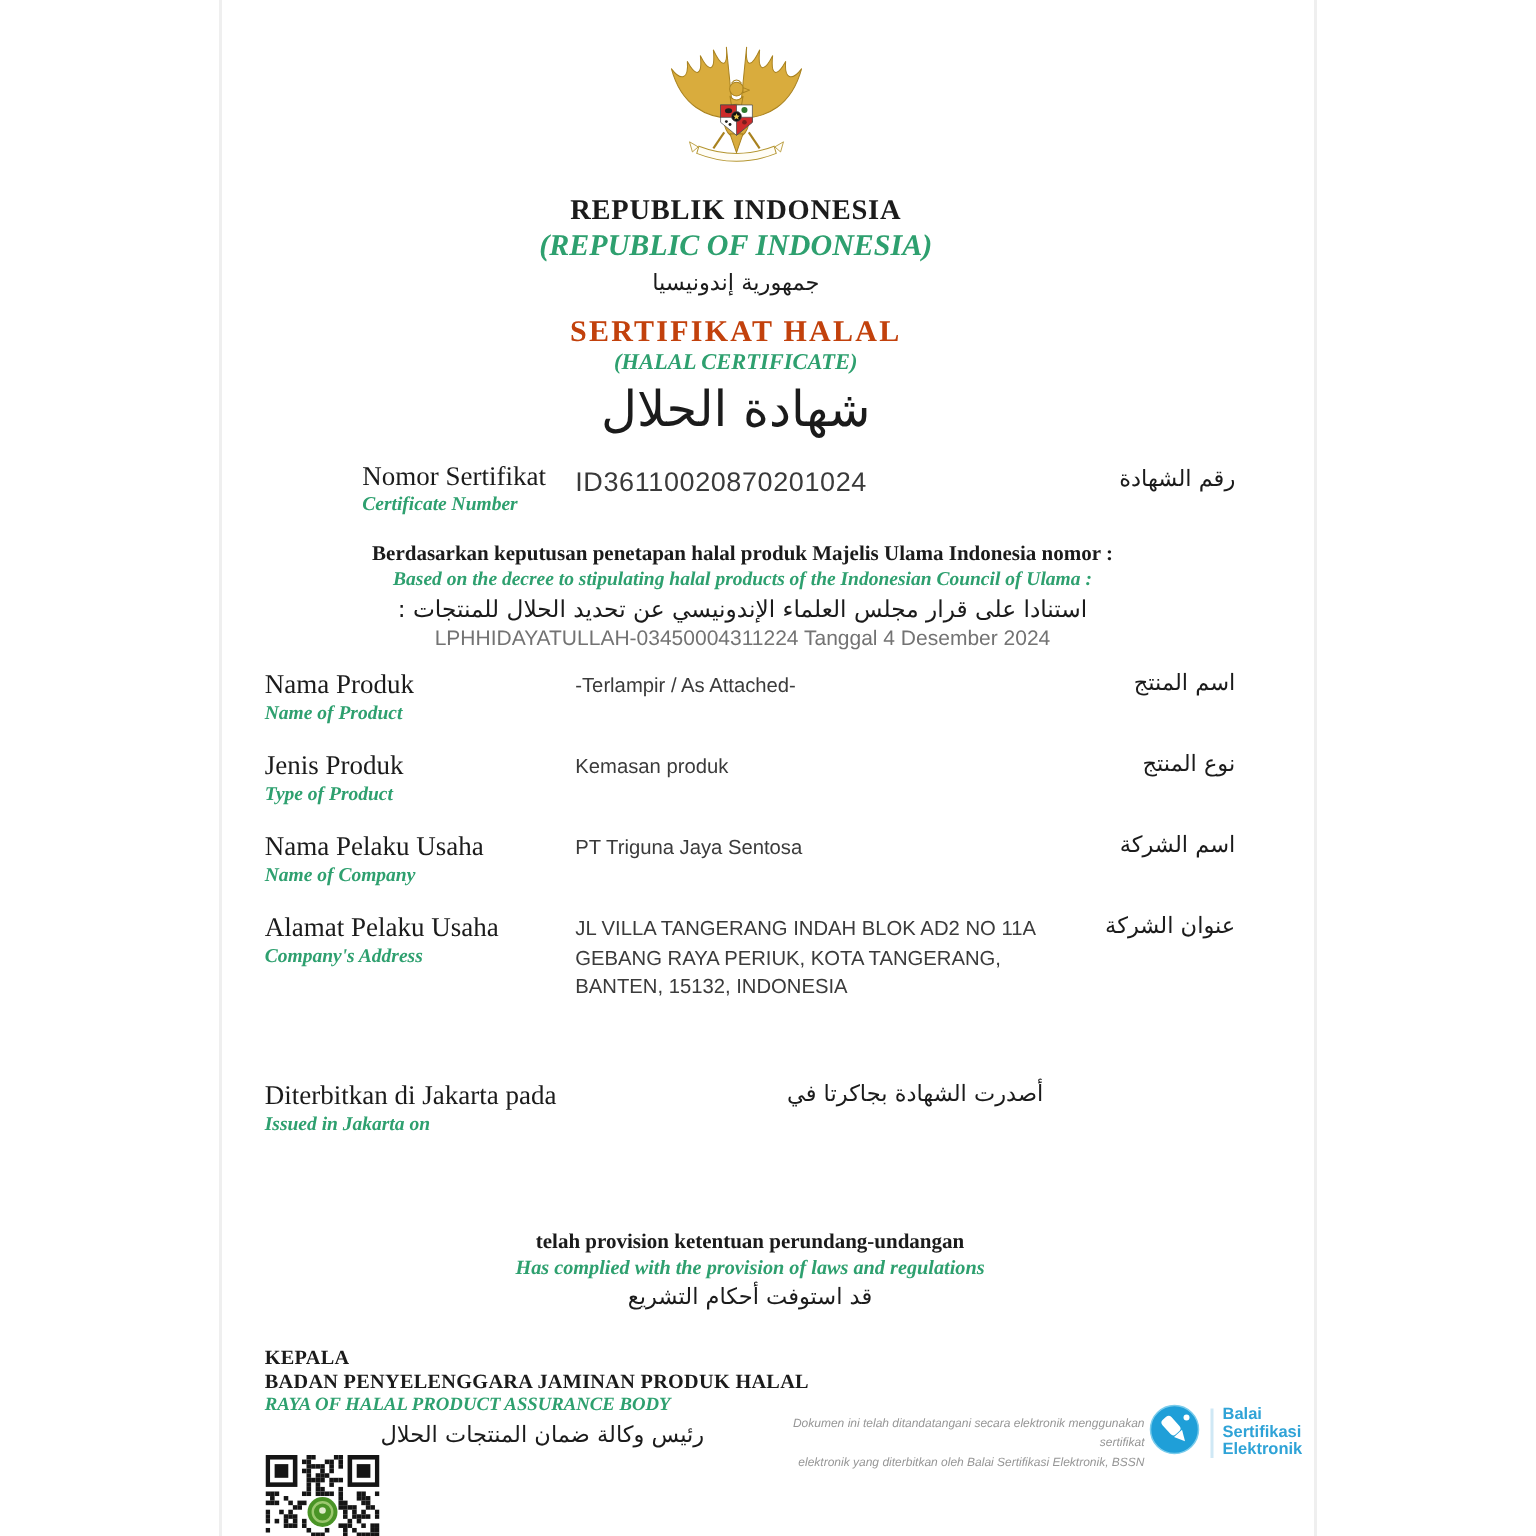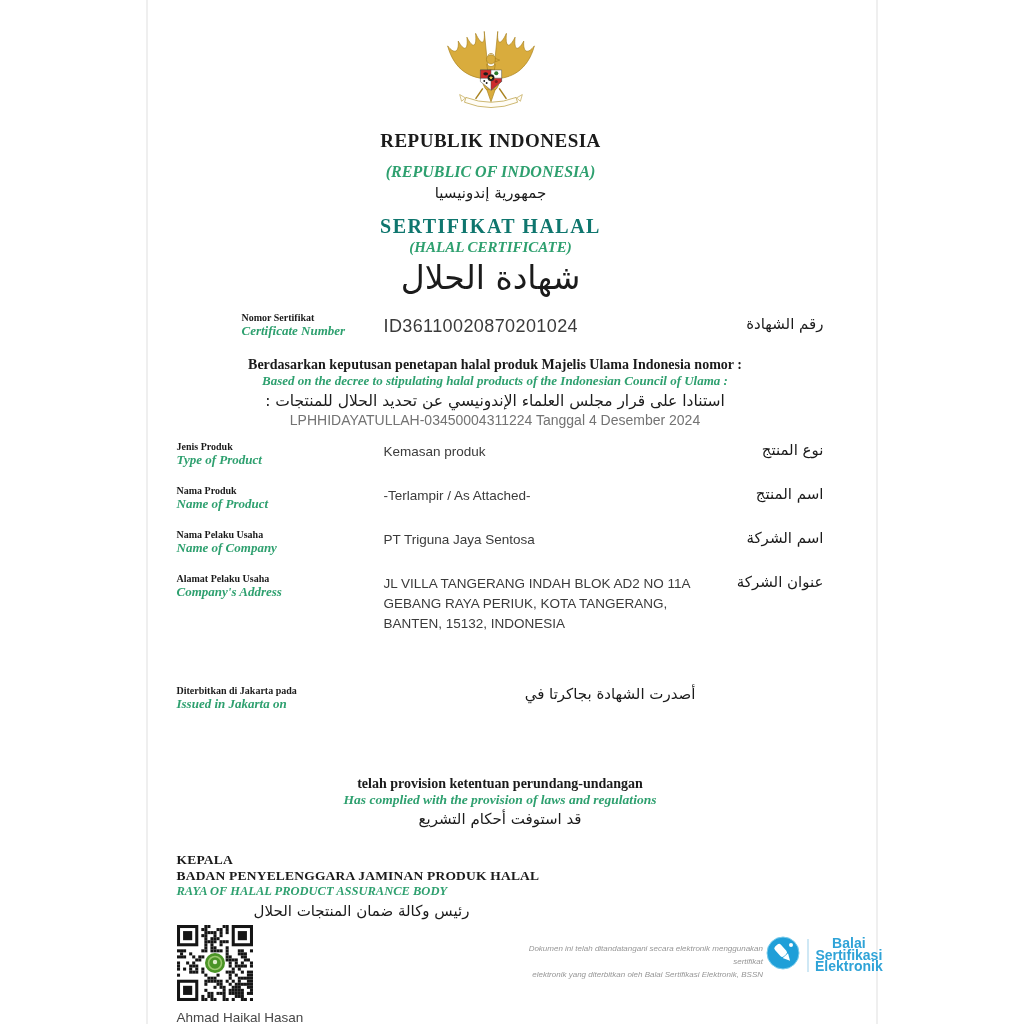--- a/index.html
+++ b/index.html
@@ -11,30 +11,30 @@
   .page-edge.left  { left:146px; }
   .page-edge.right { left:876px; }
 
   .sheet { width:730px; margin:0 auto; padding:26px 32px 0 51px; box-sizing:border-box; }
 
   
   .header { text-align:center; margin-left:-51px; margin-right:-32px; }
   .emblem svg { display:block; margin:0 auto; }
   .country    { font-size:19px; font-weight:600; letter-spacing:0.5px; margin-top:4px; }
   .green-italic { color:#2ea06f; font-style:italic; font-weight:700; }
-  .country-en { font-size:16px; margin-top:11px; }
+  .country-en { font-size:20px; margin-top:1px; }
   .arabic { font-family:"DejaVu Sans", sans-serif; direction:rtl; }
   .country-ar { font-size:15px; margin-top:3px; }
-  .cert-title { font-size:20px; font-weight:600; letter-spacing:1.5px; color:#0f766e; margin-top:13px; }
+  .cert-title { font-size:20px; font-weight:600; letter-spacing:1.5px; color:#c2410c; margin-top:13px; }
   .cert-title-en { font-size:15px; margin-top:1px; }
   .cert-title-ar { font-size:33px; margin-top:4px; line-height:1.1; }
 
   
   .row { display:grid; grid-template-columns:207px 312px 1fr; align-items:start; }
-  .label    { font-size:10px; font-weight:700; }
+  .label    { font-size:18px; font-weight:400; }
   .label-en { font-size:13px; }
   .value-cell { font-family:"Liberation Sans", sans-serif; font-size:13.5px; color:#3b3b3b;
                 white-space:pre-line; line-height:1.45; padding-top:1px; }
   .arabic-cell { font-size:15px; text-align:right; line-height:1.25; }
 
   .cert-row { margin-top:16px; }
   .cert-row .label-cell { padding-left:65px; }
   .cert-row .value-cell { font-size:18px; letter-spacing:0.4px; color:#3a3a3a; white-space:nowrap; }
   .cert-row .arabic-cell { padding-top:3px; }
 
@@ -63,21 +63,21 @@
   .sig-ar { font-size:15px; width:370px; text-align:center; margin-top:3px; }
   .qr { margin-top:5px; width:76px; height:76px; position:relative; }
   .sig-name { font-family:"Liberation Sans", sans-serif; font-size:13.5px; color:#474747; margin-top:9px; }
 
   
   .disclaimer { position:absolute; top:942px; left:505px; width:258px; text-align:right;
                 font-family:"Liberation Sans", sans-serif; font-size:8px; line-height:13px; color:#969696;font-style:italic; }
   .balai-logo { position:absolute; top:936px; left:766px; }
   .balai-divider { position:absolute; top:939px; left:807px; width:2px; height:33px; background:#cfe8f5; }
   .balai-text { position:absolute; top:938px; left:815px; font-family:"Liberation Sans", sans-serif;
-                font-size:14px; line-height:11.5px; font-weight:700; color:#2fa3d7;text-align:center; }
+                font-size:11px; line-height:11.5px; font-weight:700; color:#2fa3d7; }
 </style>
 </head>
 <body>
 
 <div class="page">
   <div class="page-edge left"></div>
   <div class="page-edge right"></div>
 
   <div class="sheet">
 
@@ -141,34 +141,34 @@
       <div class="decree-id">Berdasarkan keputusan penetapan halal produk Majelis Ulama Indonesia nomor :</div>
       <div class="decree-en green-italic">Based on the decree to stipulating halal products of the Indonesian Council of Ulama :</div>
       <div class="decree-ar arabic">استنادا على قرار مجلس العلماء الإندونيسي عن تحديد الحلال للمنتجات :</div>
       <div class="decree-number">LPHHIDAYATULLAH-03450004311224 Tanggal 4 Desember 2024</div>
     </div>
 
     <div class="fields">
 
       <div class="row">
         <div class="label-cell">
+          <div class="label">Nama Produk</div>
+          <div class="label-en green-italic">Name of Product</div>
+        </div>
+        <div class="value-cell">-Terlampir / As Attached-</div>
+        <div class="arabic-cell arabic">اسم المنتج</div>
+      </div>
+
+      <div class="row">
+        <div class="label-cell">
           <div class="label">Jenis Produk</div>
           <div class="label-en green-italic">Type of Product</div>
         </div>
         <div class="value-cell">Kemasan produk</div>
         <div class="arabic-cell arabic">نوع المنتج</div>
-      </div>
-
-      <div class="row">
-        <div class="label-cell">
-          <div class="label">Nama Produk</div>
-          <div class="label-en green-italic">Name of Product</div>
-        </div>
-        <div class="value-cell">-Terlampir / As Attached-</div>
-        <div class="arabic-cell arabic">اسم المنتج</div>
       </div>
 
       <div class="row">
         <div class="label-cell">
           <div class="label">Nama Pelaku Usaha</div>
           <div class="label-en green-italic">Name of Company</div>
         </div>
         <div class="value-cell">PT Triguna Jaya Sentosa</div>
         <div class="arabic-cell arabic">اسم الشركة</div>
       </div>

